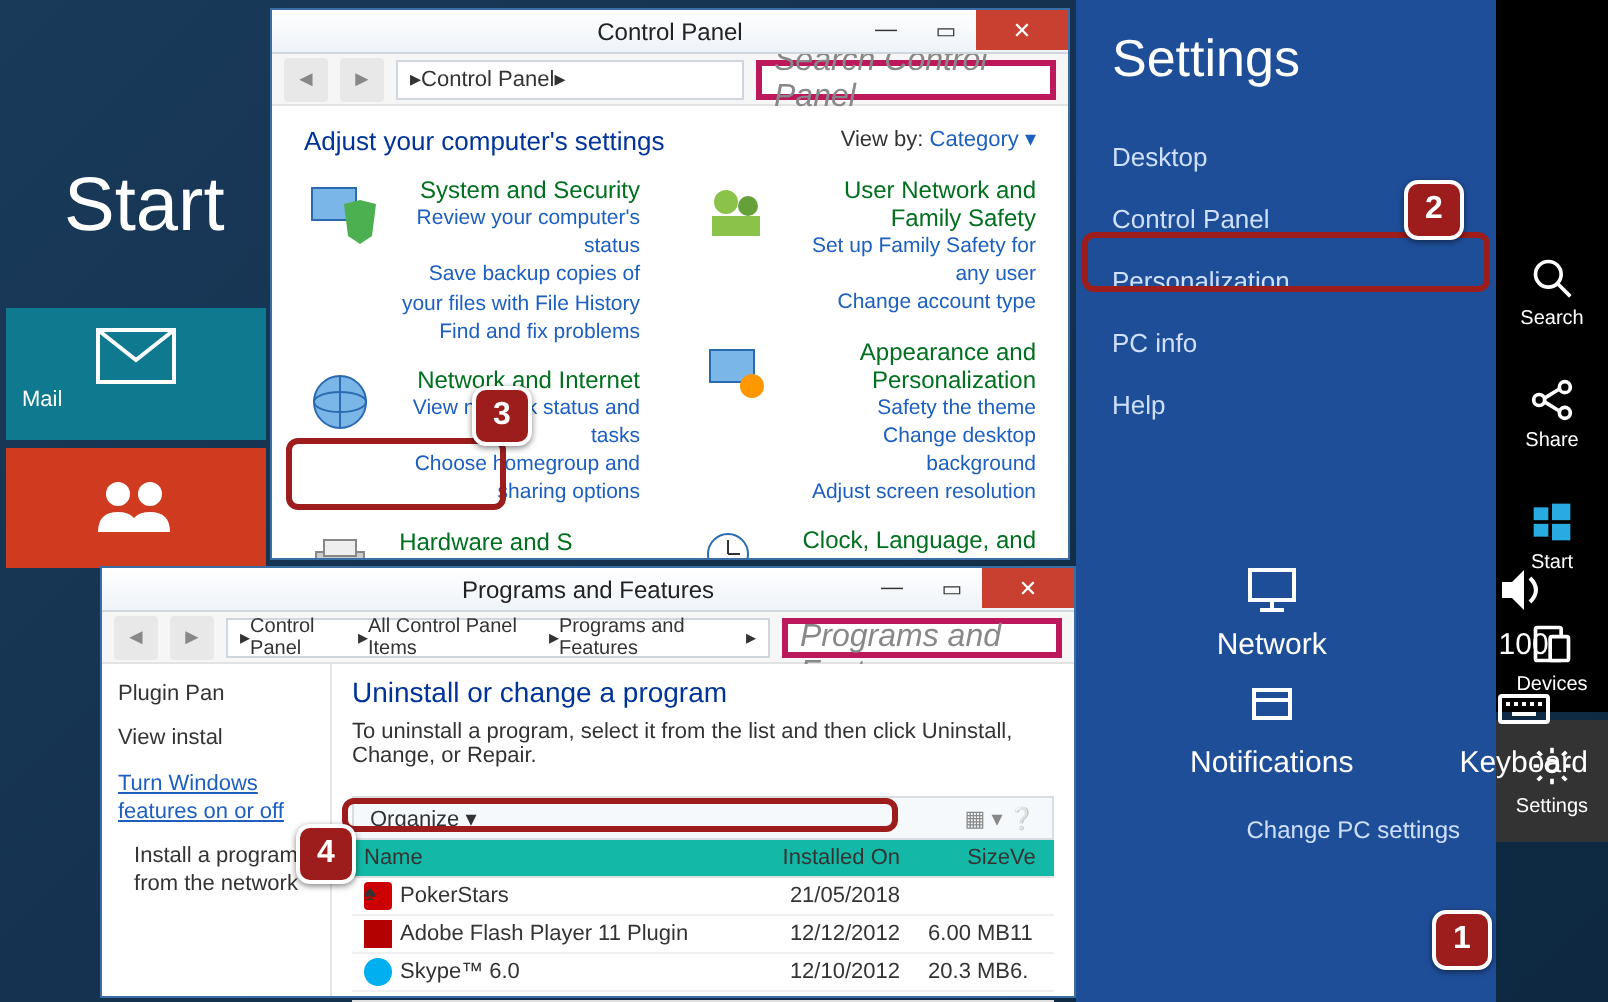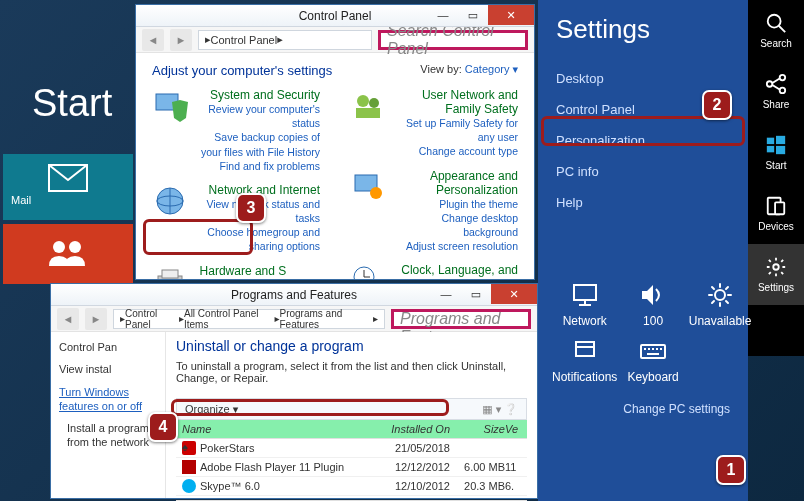--- a/index.html
+++ b/index.html
@@ -32,34 +32,34 @@
   .cp-link { color:#1d5fbf; font-size:10.5px; display:block; line-height:1.35; }
   
   .pfwin { background:#fff; border:1px solid #3a6ea5; }
   .pfbody { display:flex; height:calc(100% - 48px); font-size:11px; }
   .pfside { width:115px; padding:8px 8px; border-right:1px solid #e6e6e6; background:#fff; color:#1d5fbf; }
   .pfside div { margin-bottom:8px; line-height:1.3; }
   .pfmain { flex:1; padding:6px 10px; position:relative; background:#fff; }
   .pfmain h2 { color:#003399; font-size:14px; font-weight:normal; margin-bottom:6px; }
   .pfmain p { color:#333; font-size:11px; margin-bottom:14px; }
   .orgbar { border:1px solid #d8dde4; background:#f6f9fc; height:22px; display:flex; align-items:center; padding:0 8px; font-size:11px; color:#333; justify-content:space-between; }
-  .listhdr { display:flex; border-bottom:1px solid #e0e0e0; font-size:11px; color:#333; padding:3px 6px; background:#86efac;font-style:italic; }
+  .listhdr { display:flex; border-bottom:1px solid #e0e0e0; font-size:11px; color:#333; padding:3px 6px; background:#14b8a6; }
   .listrow { display:flex; font-size:11px; color:#333; padding:2px 6px; align-items:center; border-bottom:1px solid #f0f0f0; }
   .col-name { flex:1; display:flex; align-items:center; gap:4px; }
   .col-date { width:80px; text-align:right; }
   .col-size { width:55px; text-align:right; }
   .col-v { width:16px; }
   .progicon { width:14px; height:14px; display:inline-block; }
   .footerbar { border-top:1px solid #e0e0e0; padding:4px 6px; display:flex; align-items:center; gap:8px; font-size:11px; color:#555; margin-top:4px; }
   
   .charm { background:#1f4e99; color:#fff; }
   .charm h1 { font-size:26px; font-weight:300; padding:14px 18px 18px; }
   .charm-item { padding:8px 18px; font-size:13px; color:#cfe0ff; }
   .charm-grid { display:grid; grid-template-columns:repeat(3,1fr); gap:10px; padding:18px 14px 10px; text-align:center; }
-  .charm-cell { color:#fff; font-size:12px; }
+  .charm-cell { color:#fff; font-size:15px;margin-left:43px; }
   .charm-cell svg { display:block; margin:0 auto 6px; }
   .charm-footer { text-align:right; padding:8px 18px; font-size:12px; color:#cfe0ff; }
   
   .rbar { background:#000; color:#fff; }
   .rbar-item { text-align:center; padding:12px 0; font-size:10px; color:#fff; }
   .rbar-item svg { display:block; margin:0 auto 4px; }
   .rbar-item.active { background:#333; }
   
   .callout { border:3px solid #9d1c1c; border-radius:6px; position:absolute; pointer-events:none; }
   .badge { width:30px; height:30px; border-radius:7px; background:#9d1c1c; border:2px solid #fff; color:#fff; font-size:16px; font-weight:bold; display:flex; align-items:center; justify-content:center; position:absolute; box-shadow:0 1px 3px rgba(0,0,0,.5); pointer-events:none; }
@@ -79,21 +79,21 @@
 </div>
 <div class="tile abs" style="left:3px;top:224px;width:130px;height:60px;background:#d03a1f;">
   <svg width="46" height="30" viewBox="0 0 46 30" style="margin:14px auto 0;display:block" fill="#fff">
       <circle cx="14" cy="9" r="6"></circle>
       <circle cx="30" cy="9" r="6"></circle>
       <path d="M4 28 Q4 18 14 18 Q24 18 24 28 Z"></path>
       <path d="M20 28 Q20 18 30 18 Q40 18 40 28 Z"></path>
     </svg>
 </div>
 
-<div class="rbar abs" style="right:0;top:0;width:56px;height:356px;">
+<div class="rbar abs" style="right:0;top:0;width:56px;height:356px;padding-top:116px;">
   <div class="rbar-item">
     <svg width="22" height="22" viewBox="0 0 24 24" fill="none" stroke="#fff" stroke-width="2">
         <circle cx="10" cy="10" r="7"></circle>
         <line x1="15" y1="15" x2="22" y2="22"></line>
       </svg>
     <span>Search</span>
   </div>
   <div class="rbar-item">
     <svg width="22" height="22" viewBox="0 0 24 24" fill="none" stroke="#fff" stroke-width="2">
         <circle cx="5" cy="12" r="3"></circle>
@@ -254,21 +254,21 @@
           <div><span class="cp-cat-title">User Network and Family Safety</span>
             <span class="cp-link">Set up Family Safety for any user</span>
             <span class="cp-link">Change account type</span></div>
         </div>
         <div class="cp-cat">
           <svg class="cp-icon" viewBox="0 0 36 36">
               <rect x="5" y="6" width="22" height="16" fill="#7ab6e8" stroke="#2a6bb0"></rect>
               <circle cx="26" cy="24" r="6" fill="#ff9800"></circle>
             </svg>
           <div><span class="cp-cat-title">Appearance and Personalization</span>
-            <span class="cp-link">Plugin the theme</span>
+            <span class="cp-link">Safety the theme</span>
             <span class="cp-link">Change desktop background</span>
             <span class="cp-link">Adjust screen resolution</span></div>
         </div>
         <div class="cp-cat">
           <svg class="cp-icon" viewBox="0 0 36 36">
               <circle cx="14" cy="14" r="10" fill="#fff" stroke="#2a6bb0"></circle>
               <line x1="14" y1="14" x2="14" y2="7" stroke="#333"></line>
               <line x1="14" y1="14" x2="20" y2="14" stroke="#333"></line>
               <circle cx="26" cy="26" r="7" fill="#7ab6e8"></circle>
             </svg>
@@ -293,21 +293,21 @@
     </div>
   </div>
   <div class="addrbar">
     <div class="navarrow">◄</div>
     <div class="navarrow">►</div>
     <div class="addrbox" style="font-size:10px;">▸ <span>Control Panel</span> ▸ <span>All Control Panel Items</span> ▸ <span>Programs and Features</span> ▸</div>
     <div class="searchbox" style="width:140px;">Search Programs and Features</div>
   </div>
   <div class="pfbody">
     <div class="pfside">
-      <div style="color:#333;">Control Pan</div>
+      <div style="color:#333;">Plugin Pan</div>
       <div style="color:#333;">View instal</div>
       <div style="text-decoration:underline;">Turn Windows features on or off</div>
       <div style="color:#333;text-align:center;">Install a program from the network</div>
     </div>
     <div class="pfmain">
       <h2>Uninstall or change a program</h2>
       <p>To uninstall a program, select it from the list and then click Uninstall, Change, or Repair.</p>
       <div class="orgbar">
         <span>Organize ▾</span>
         <span style="color:#888;">▦ ▾ ❔</span>

